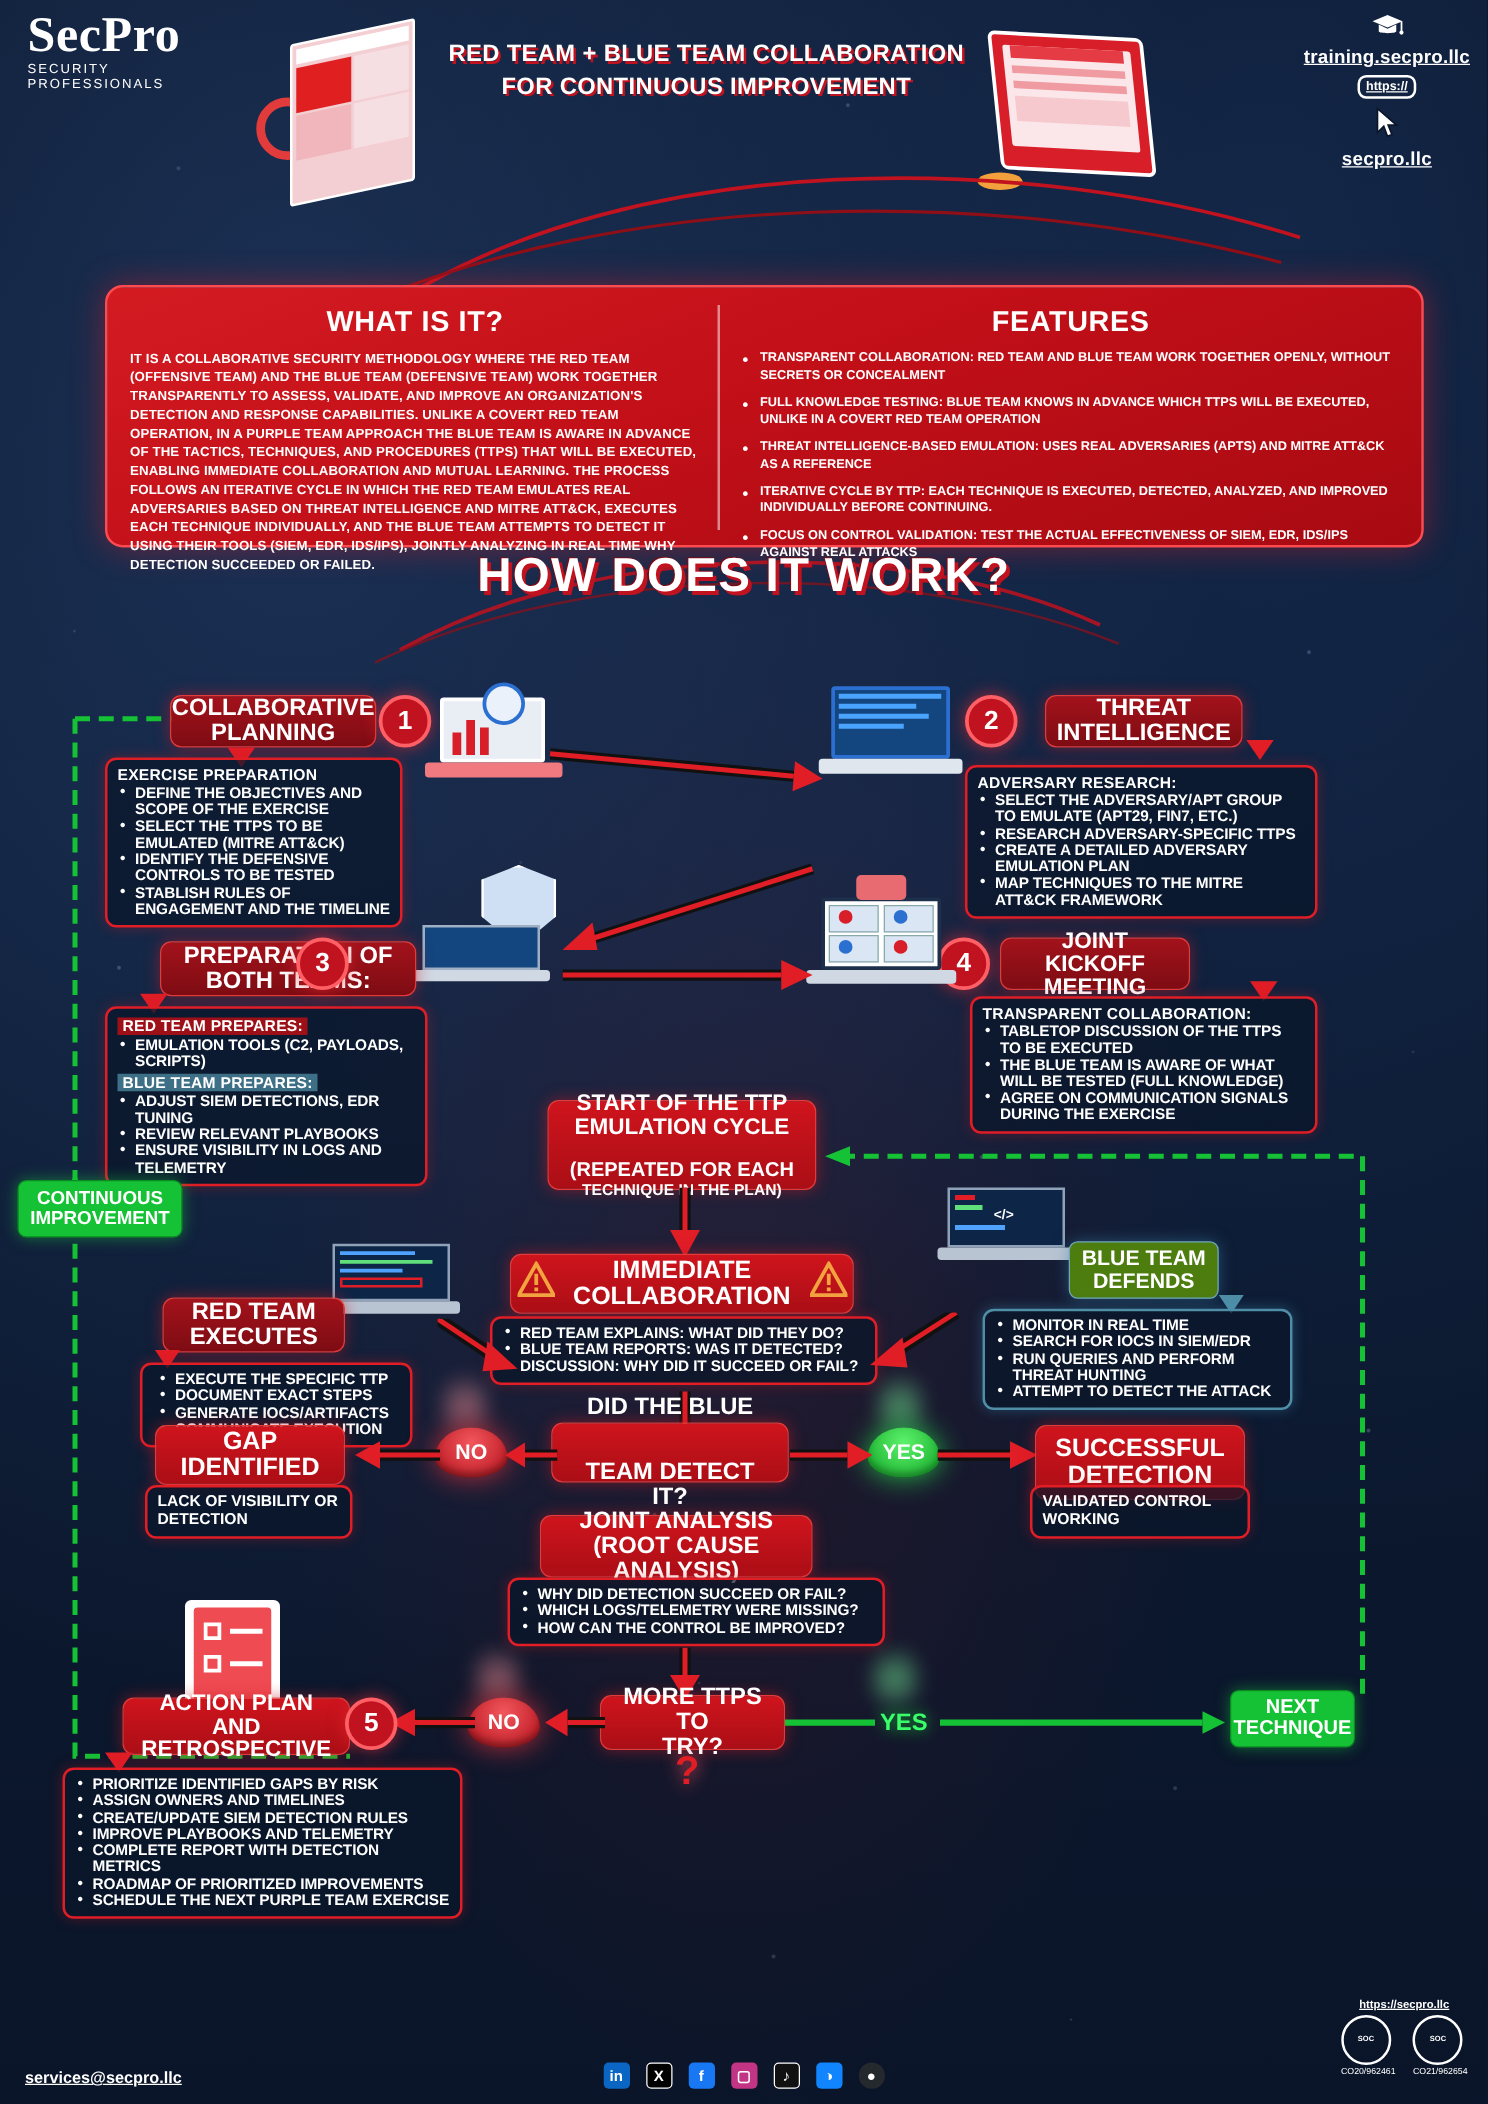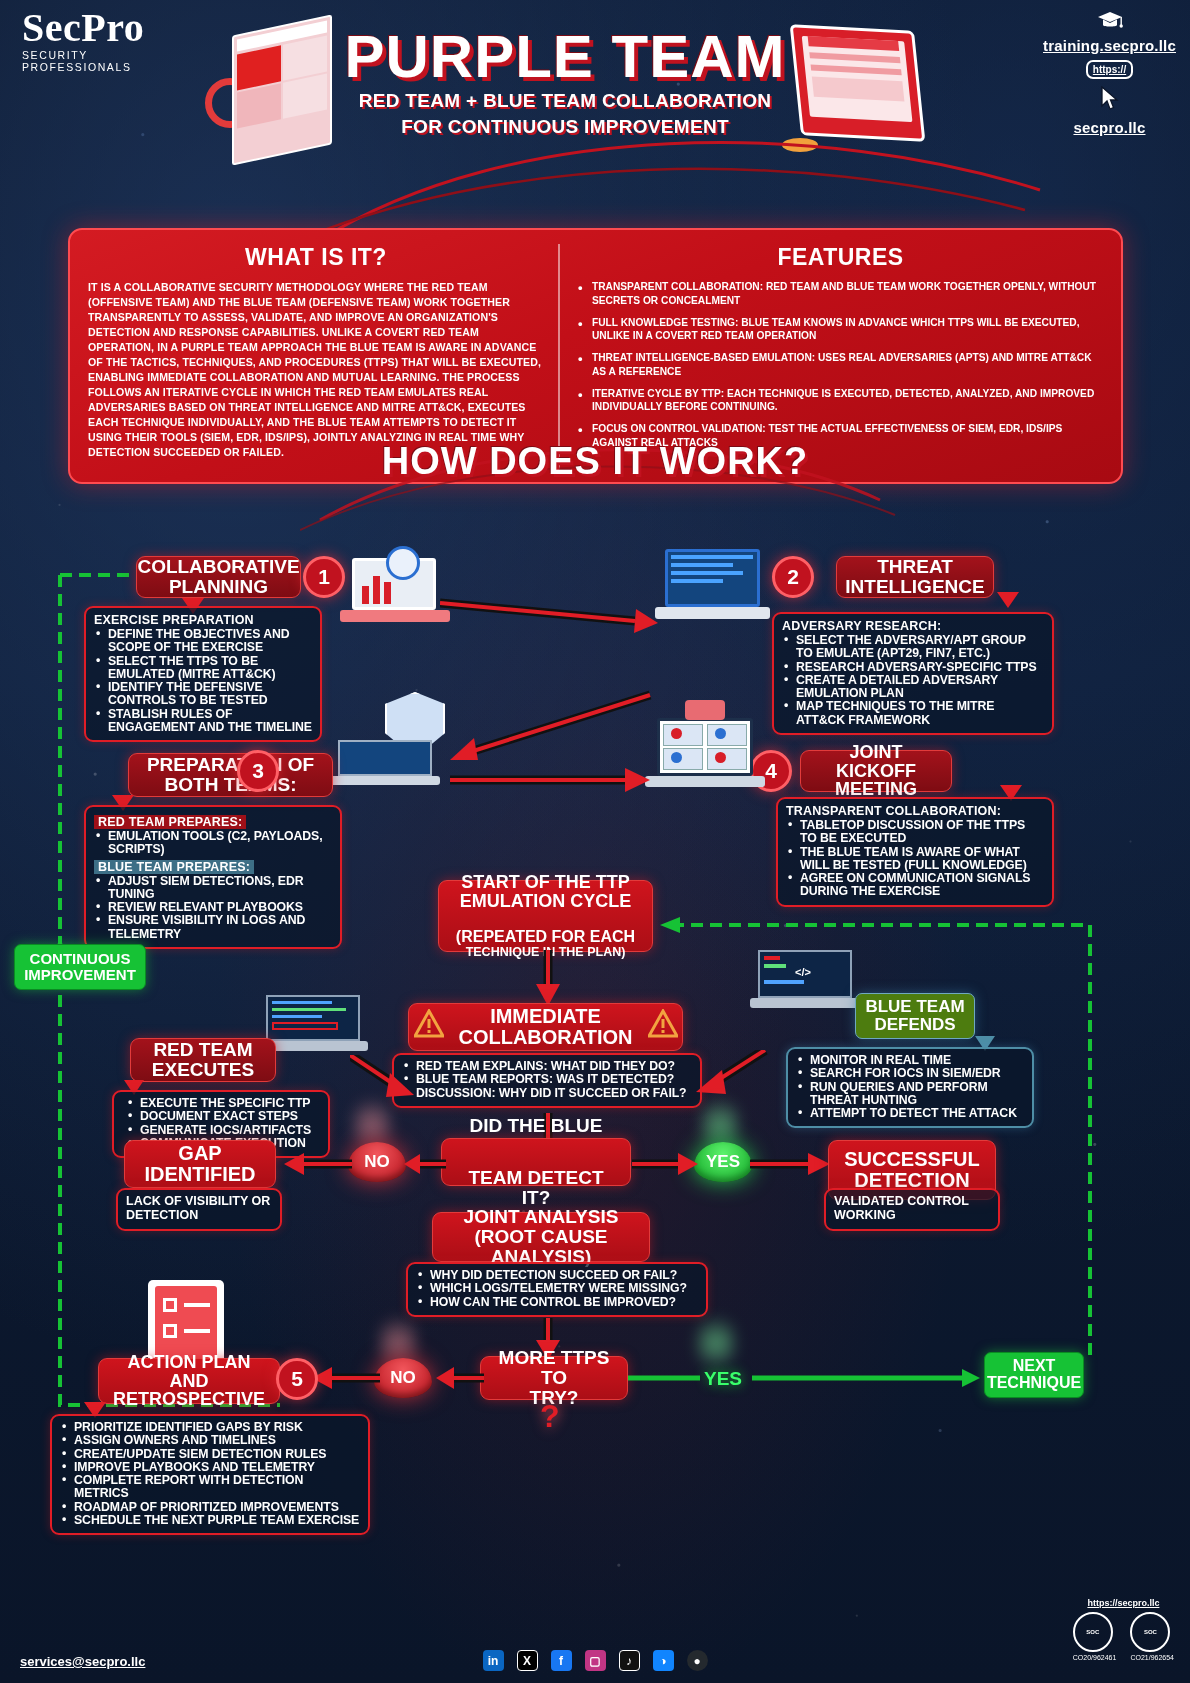--- a/index.html
+++ b/index.html
@@ -58,21 +58,21 @@
   .big-title{font-size:60px;font-weight:bold;letter-spacing:1px;line-height:.95;
     color:#fff;text-shadow:4px 4px 0 #c1121f, -1px -1px 0 #7a0b14;font-stretch:condensed;}
   .sub-title{font-size:19px;font-weight:bold;line-height:1.05;margin-top:6px;letter-spacing:.3px;
     color:#fff;text-shadow:2px 2px 0 #c1121f;}
 
   
   .ill{position:absolute;}
   .gear{border-radius:50%;border:7px solid #e23b3b;}
 
   
-  .panel{left:68px;top:228px;width:1055px;height:256px;border-radius:14px;
+  .panel{left:84px;top:228px;width:1055px;height:210px;border-radius:14px;
     background:linear-gradient(160deg,#d41b22 0%, #c20f18 45%, #a80a12 100%);
     border:2px solid #ff4b50; box-shadow:0 0 26px rgba(220,30,40,.45);
     display:flex;padding:14px 18px 12px;}
   .panel h2{font-size:23px;font-weight:bold;text-align:center;letter-spacing:.5px;margin-bottom:9px;}
   .panel .col-left{width:470px;padding-right:14px;}
   .panel .col-right{flex:1;padding-left:18px;border-left:2px solid rgba(255,255,255,.5);}
   .panel p{font-size:10.6px;font-weight:bold;line-height:1.42;letter-spacing:.1px;}
   .panel ul{list-style:none;}
   .panel li{font-size:10.2px;font-weight:bold;line-height:1.35;margin-bottom:8px;padding-left:14px;position:relative;}
   .panel li:before{content:"\2022";position:absolute;left:0;top:-1px;font-size:13px;}
@@ -162,21 +162,20 @@
   <div style="height:12px;background:#fff;margin:3px;"></div>
   <div style="display:grid;grid-template-columns:1fr 1fr;gap:2px;margin:3px;">
     <div style="height:36px;background:#e02020;"></div>
       <div style="height:36px;background:#f6dfe2;"></div>
     <div style="height:36px;background:#f0b6bb;"></div>
       <div style="height:36px;background:#f6dfe2;"></div>
   </div>
 </div>
 
 <div class="abs title-wrap">
-  <div class="big-title">PURPLE TEAM</div>
   <div class="sub-title">RED TEAM + BLUE TEAM COLLABORATION</div>
   <div class="sub-title">FOR CONTINUOUS IMPROVEMENT</div>
 </div>
 
 <div class="abs ill" style="left:795px;top:28px;width:125px;height:110px;transform:skewY(9deg) rotate(-6deg);
   background:#d81e28;border:3px solid #fff;border-radius:6px;">
   <div style="margin:8px;height:80px;background:#fbe7e9;border-radius:2px;">
     <div style="margin:6px;height:10px;background:#e53b45;"></div>
     <div style="margin:6px;height:6px;background:#f09ba1;"></div>
     <div style="margin:6px;height:6px;background:#f09ba1;"></div>

